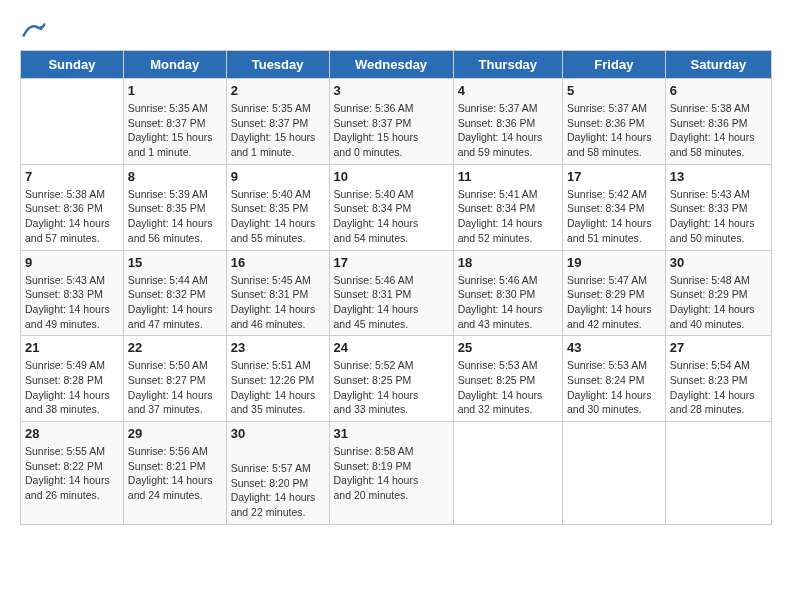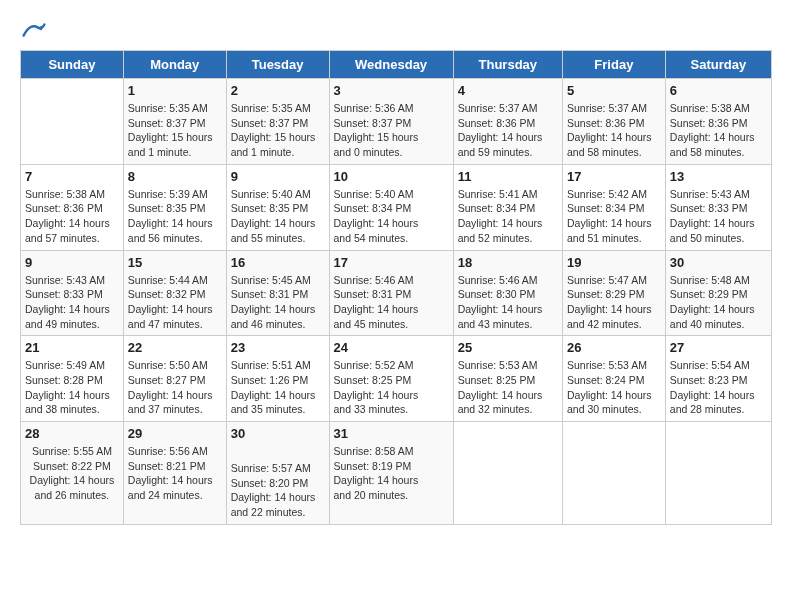--- a/index.html
+++ b/index.html
@@ -281,57 +281,57 @@
         <td>
           <div class="day-number">22</div>
           <div class="day-info" style="white-space: pre-line;">Sunrise: 5:50 AM
 Sunset: 8:27 PM
 Daylight: 14 hours
 and 37 minutes.</div>
         </td>
         <td>
           <div class="day-number">23</div>
           <div class="day-info" style="white-space: pre-line;">Sunrise: 5:51 AM
-Sunset: 1:26 PM
+Sunset: 12:26 PM
 Daylight: 14 hours
 and 35 minutes.</div>
         </td>
         <td>
           <div class="day-number">24</div>
           <div class="day-info" style="white-space: pre-line;">Sunrise: 5:52 AM
 Sunset: 8:25 PM
 Daylight: 14 hours
 and 33 minutes.</div>
         </td>
         <td>
           <div class="day-number">25</div>
           <div class="day-info" style="white-space: pre-line;">Sunrise: 5:53 AM
 Sunset: 8:25 PM
 Daylight: 14 hours
 and 32 minutes.</div>
         </td>
         <td>
-          <div class="day-number">26</div>
+          <div class="day-number">43</div>
           <div class="day-info" style="white-space: pre-line;">Sunrise: 5:53 AM
 Sunset: 8:24 PM
 Daylight: 14 hours
 and 30 minutes.</div>
         </td>
         <td>
           <div class="day-number">27</div>
           <div class="day-info" style="white-space: pre-line;">Sunrise: 5:54 AM
 Sunset: 8:23 PM
 Daylight: 14 hours
 and 28 minutes.</div>
         </td>
       </tr>
       <tr>
         <td>
           <div class="day-number">28</div>
-          <div class="day-info" style="white-space: pre-line; text-align: center;">Sunrise: 5:55 AM
+          <div class="day-info" style="white-space: pre-line;">Sunrise: 5:55 AM
 Sunset: 8:22 PM
 Daylight: 14 hours
 and 26 minutes.</div>
         </td>
         <td>
           <div class="day-number">29</div>
           <div class="day-info" style="white-space: pre-line;">Sunrise: 5:56 AM
 Sunset: 8:21 PM
 Daylight: 14 hours
 and 24 minutes.</div>

